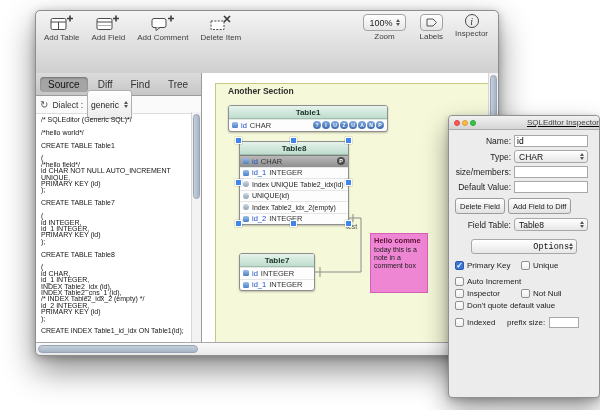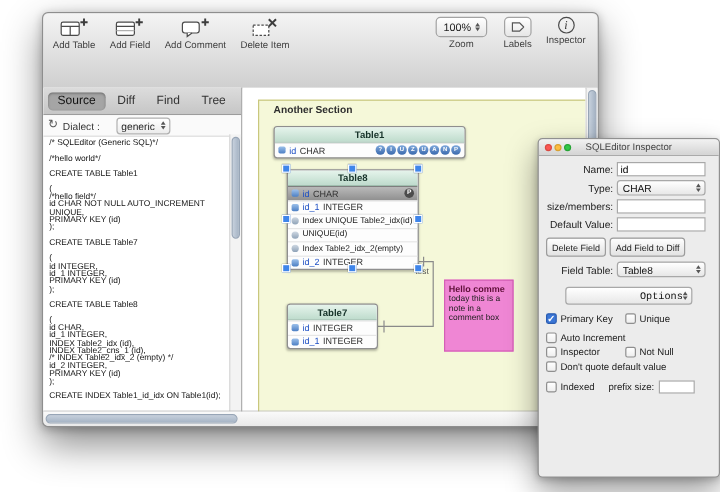--- a/index.html
+++ b/index.html
@@ -41,21 +41,21 @@
   .tabbar{height:22px;flex:none;background:linear-gradient(#dcdcdc,#c6c6c6);
     border-bottom:1px solid #9c9c9c;display:flex;align-items:center;padding:0 4px;gap:2px;}
   .tab{font-size:10px;color:#333;padding:2px 8px;border-radius:4px;}
   .tab.active{background:#a5a5a5;box-shadow:inset 0 1px 2px rgba(0,0,0,.35);color:#111;}
   .source-subbar{height:17px;flex:none;background:#fafafa;border-bottom:1px solid #ddd;
     display:flex;align-items:center;gap:4px;padding:0 4px;}
   .refresh-icon{font-size:10px;color:#555;line-height:10px;}
   .refresh-icon::after{content:"↻";}
   .dialect-label{font-size:8.5px;color:#333;}
   .mini-pop{display:flex;align-items:center;gap:5px;border:1px solid #b0b0b0;border-radius:3px;
-    background:linear-gradient(#fff,#ececec);font-size:8.5px;height:14px;padding:0 3px;color:#222;box-sizing:border-box;margin-left:10px;}
+    background:linear-gradient(#fff,#ececec);font-size:8.5px;height:29px;padding:0 3px;color:#222;box-sizing:border-box;}
   .code{margin:0;padding:3px 10px 3px 5px;font-size:7px;line-height:6.4px;white-space:pre-wrap;
     color:#141414;overflow:hidden;flex:1;font-family:"Liberation Sans",sans-serif;}
   .vscroll{position:absolute;right:0;width:9px;background:#f3f3f3;border-left:1px solid #d6d6d6;}
   .vthumb{position:absolute;left:1px;right:1px;border-radius:4px;
     background:linear-gradient(90deg,#c6d0dc,#a6b4c5);border:1px solid #97a5b6;box-sizing:border-box;}
   .source-scroll{top:39px;bottom:0;}
   .canvas-scroll-col{width:9px;flex:none;background:#f3f3f3;border-left:1px solid #d6d6d6;position:relative;}
 
   
   .canvas{flex:1;position:relative;background:#fff;overflow:hidden;}
@@ -101,21 +101,21 @@
     border-top:1px solid #a8a8a8;border-radius:0 0 5px 5px;}
   .hthumb{position:absolute;left:2px;top:2px;bottom:2px;width:160px;border-radius:4px;
     background:linear-gradient(#c6d0dc,#a6b4c5);border:1px solid #97a5b6;box-sizing:border-box;}
   .grip{position:absolute;right:2px;bottom:2px;width:9px;height:9px;
     background:repeating-linear-gradient(135deg,#bbb 0 1px,transparent 1px 3px);}
 
   
   #inspector-window{position:absolute;left:448px;top:115px;width:150px;height:281px;background:#ececec;
     border:1px solid #909090;border-radius:4px;box-shadow:0 12px 26px rgba(0,0,0,.4),0 2px 6px rgba(0,0,0,.2);}
   .insp-titlebar{height:13px;background:linear-gradient(#f2f2f2,#d4d4d4);border-bottom:1px solid #aaa;
-    border-radius:4px 4px 0 0;position:relative;display:flex;align-items:center;justify-content:center;}
+    border-radius:4px 4px 0 0;position:relative;display:flex;align-items:center;justify-content:flex-end;text-decoration:underline;}
   .insp-title{font-size:8px;color:#444;}
   .itl{position:absolute;top:3.5px;width:6px;height:6px;border-radius:50%;box-sizing:border-box;}
   .itl.close{left:5px;background:#fc5753;border:1px solid #d94a43;}
   .itl.min{left:13px;background:#fdbc40;border:1px solid #d8a133;}
   .itl.max{left:21px;background:#33c748;border:1px solid #27a436;}
   .insp-body{padding:5px 6px 0 6px;display:flex;flex-direction:column;font-size:8.5px;color:#222;}
   .frow{display:flex;align-items:center;gap:3px;margin-bottom:3px;}
   .flabel{width:56px;flex:none;text-align:right;font-size:8.5px;color:#222;}
   .tinput{height:12px;border:1px solid #a8a8a8;background:#fff;font-size:8.5px;
     font-family:"Liberation Sans",sans-serif;padding:0 2px;width:74px;box-sizing:border-box;}

